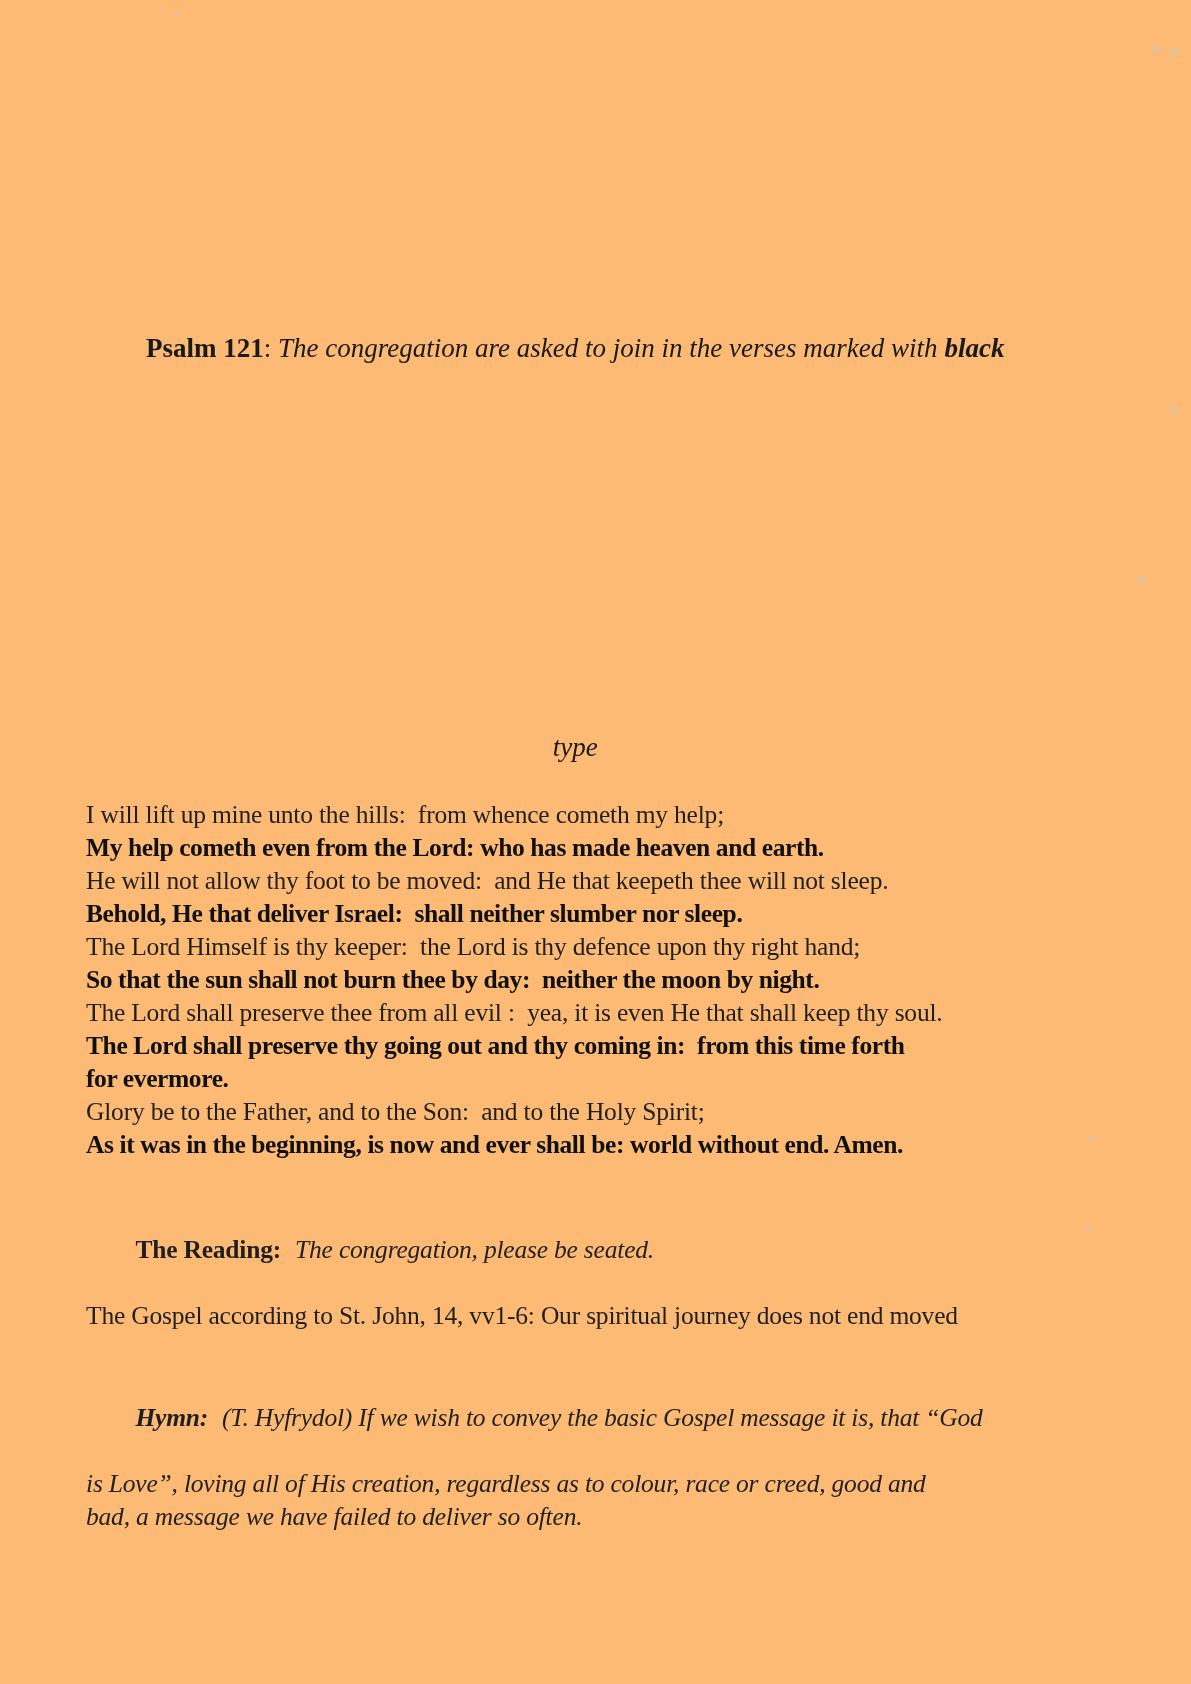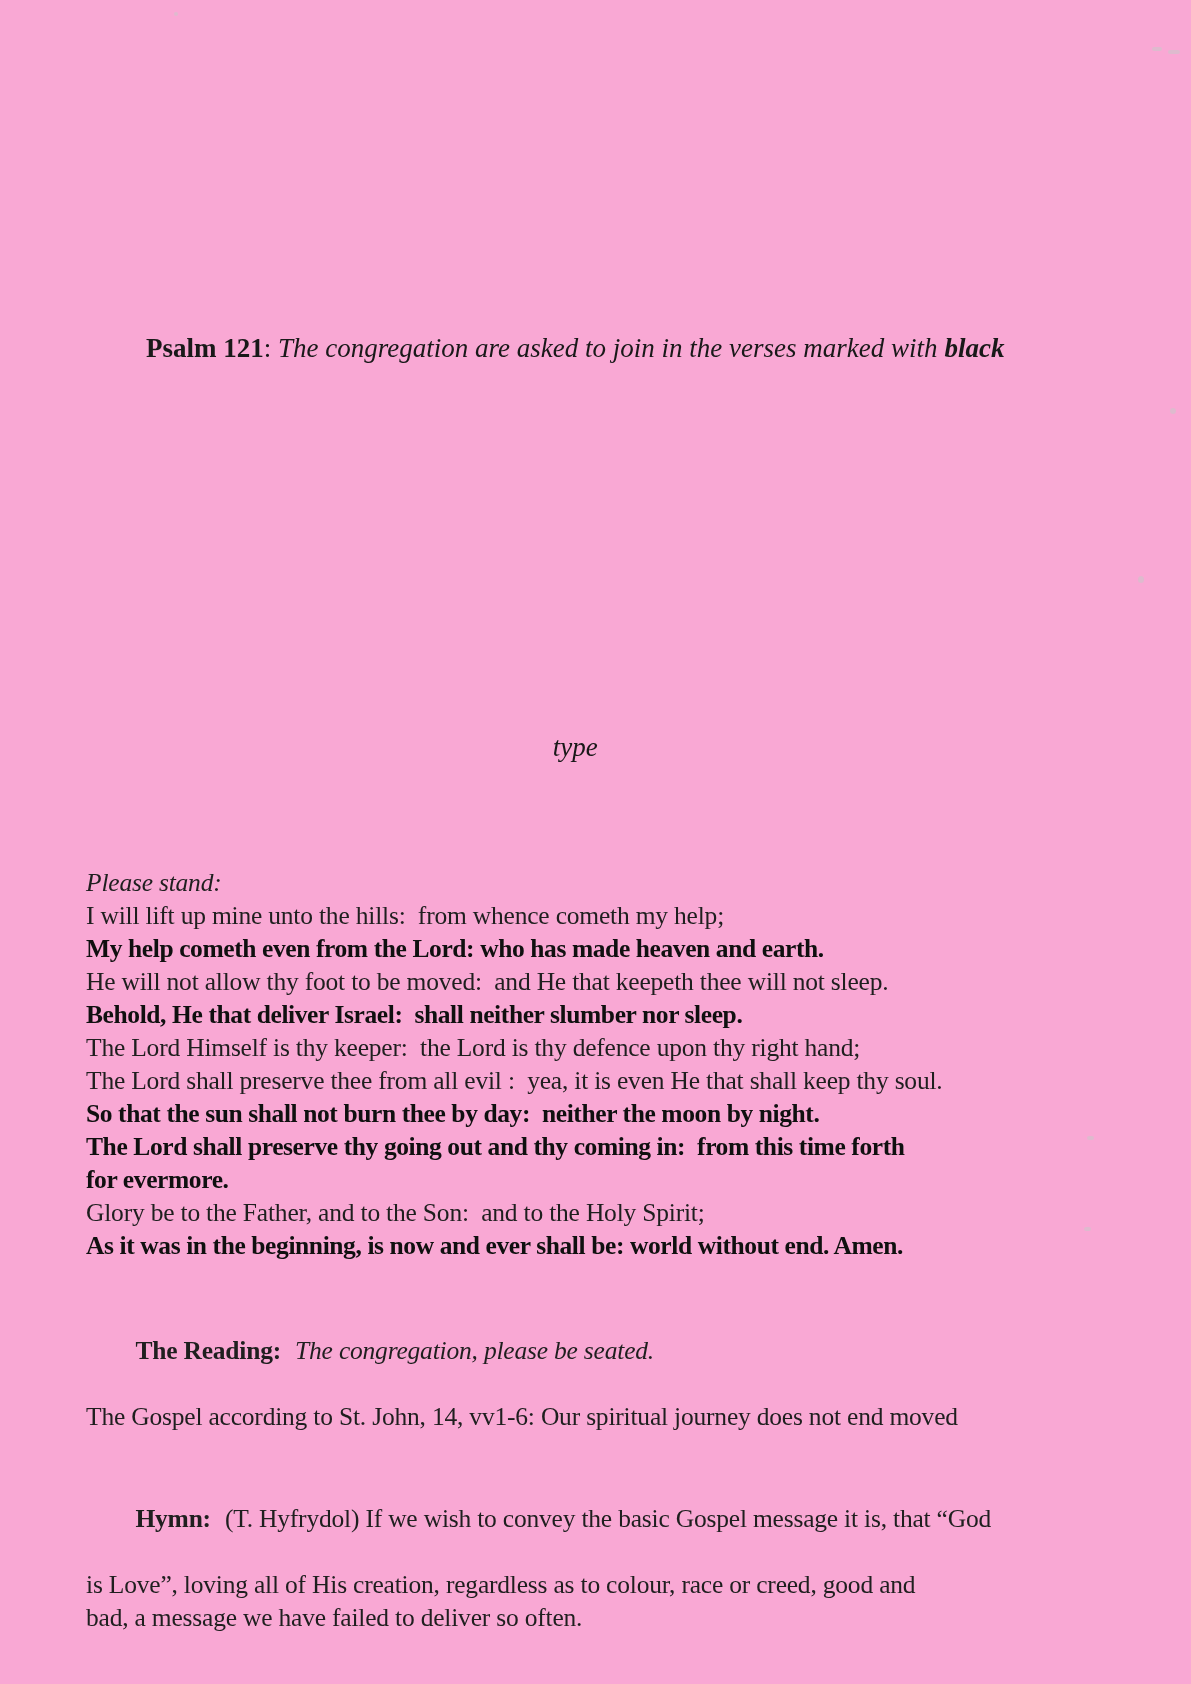--- a/index.html
+++ b/index.html
@@ -4,21 +4,21 @@
 <style>
   html, body {
     margin: 0;
     padding: 0;
     background: #ffffff;
   }
   .page {
     position: relative;
     width: 1191px;
     height: 1684px;
-    background: #f9a8d4;
+    background: #fdba74;
     overflow: hidden;
     font-family: "Liberation Serif", serif;
     color: #1f1f1f;
   }
   .content {
     position: absolute;
     top: 0;
     left: 86px;
     width: 938px;
   }
@@ -42,21 +42,21 @@
     line-height: 33px;
     white-space: pre;
     letter-spacing: -0.2px;
   }
   .line.bold {
     font-weight: bold;
     color: #101010;
     letter-spacing: -0.4px;
   }
   .reading-block { margin-top: 39px; }
-  .hymn-block    { margin-top: 36px; }
+  .hymn-block    { margin-top: 36px; font-style: italic; }
   .label-gap { margin-left: 14px; text-align: right; }
   
   .artifact {
     position: absolute;
     background: #c9c9c9;
     opacity: 0.55;
     border-radius: 50%;
   }
   .a1 { left: 1152px; top: 47px;  width: 10px; height: 4px; border-radius: 2px; }
   .a2 { left: 1168px; top: 50px;  width: 12px; height: 4px; border-radius: 2px; }
@@ -72,29 +72,28 @@
 <div class="page">
   <div class="content">
 
     <div class="heading">
       <span class="b">Psalm 121</span><span>: </span><span class="i">The congregation are asked to join in the verses marked with</span><span class="bi emph-gap">black</span>
     </div>
     <div class="heading">
       <span class="i">type</span>
     </div>
 
-    <div class="line i stand">Please stand:</div>
 
     <div class="line">I will lift up mine unto the hills:  from whence cometh my help;</div>
     <div class="line bold">My help cometh even from the Lord: who has made heaven and earth.</div>
     <div class="line">He will not allow thy foot to be moved:  and He that keepeth thee will not sleep.</div>
     <div class="line bold">Behold, He that deliver Israel:  shall neither slumber nor sleep.</div>
     <div class="line">The Lord Himself is thy keeper:  the Lord is thy defence upon thy right hand;</div>
+    <div class="line bold">So that the sun shall not burn thee by day:  neither the moon by night.</div>
     <div class="line">The Lord shall preserve thee from all evil :  yea, it is even He that shall keep thy soul.</div>
-    <div class="line bold">So that the sun shall not burn thee by day:  neither the moon by night.</div>
     <div class="line bold">The Lord shall preserve thy going out and thy coming in:  from this time forth</div>
     <div class="line bold">for evermore.</div>
     <div class="line">Glory be to the Father, and to the Son:  and to the Holy Spirit;</div>
     <div class="line bold">As it was in the beginning, is now and ever shall be: world without end. Amen.</div>
 
     <div class="reading-block">
       <div class="line">
         <span class="bold b">The Reading:</span><span class="i label-gap">The congregation, please be seated.</span>
       </div>
       <div class="line">The Gospel according to St. John, 14, vv1-6: Our spiritual journey does not end moved</div>

